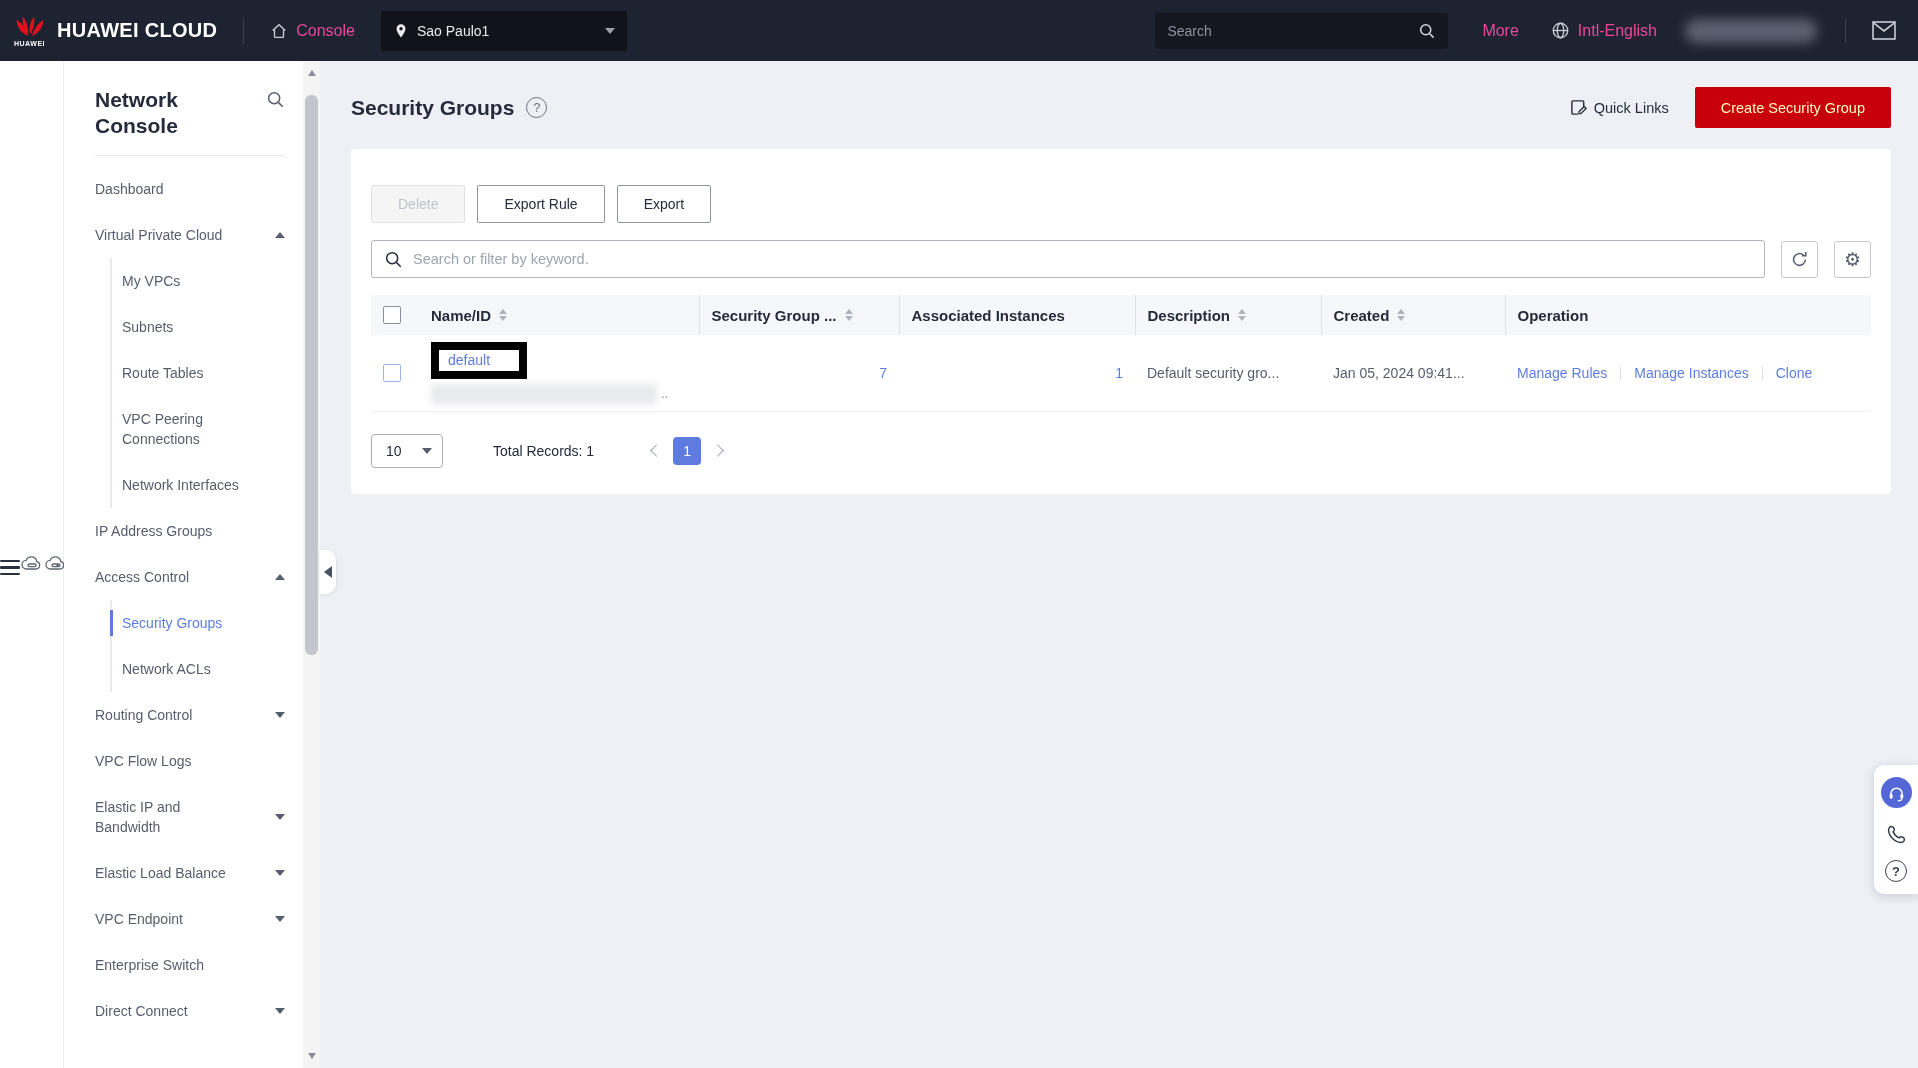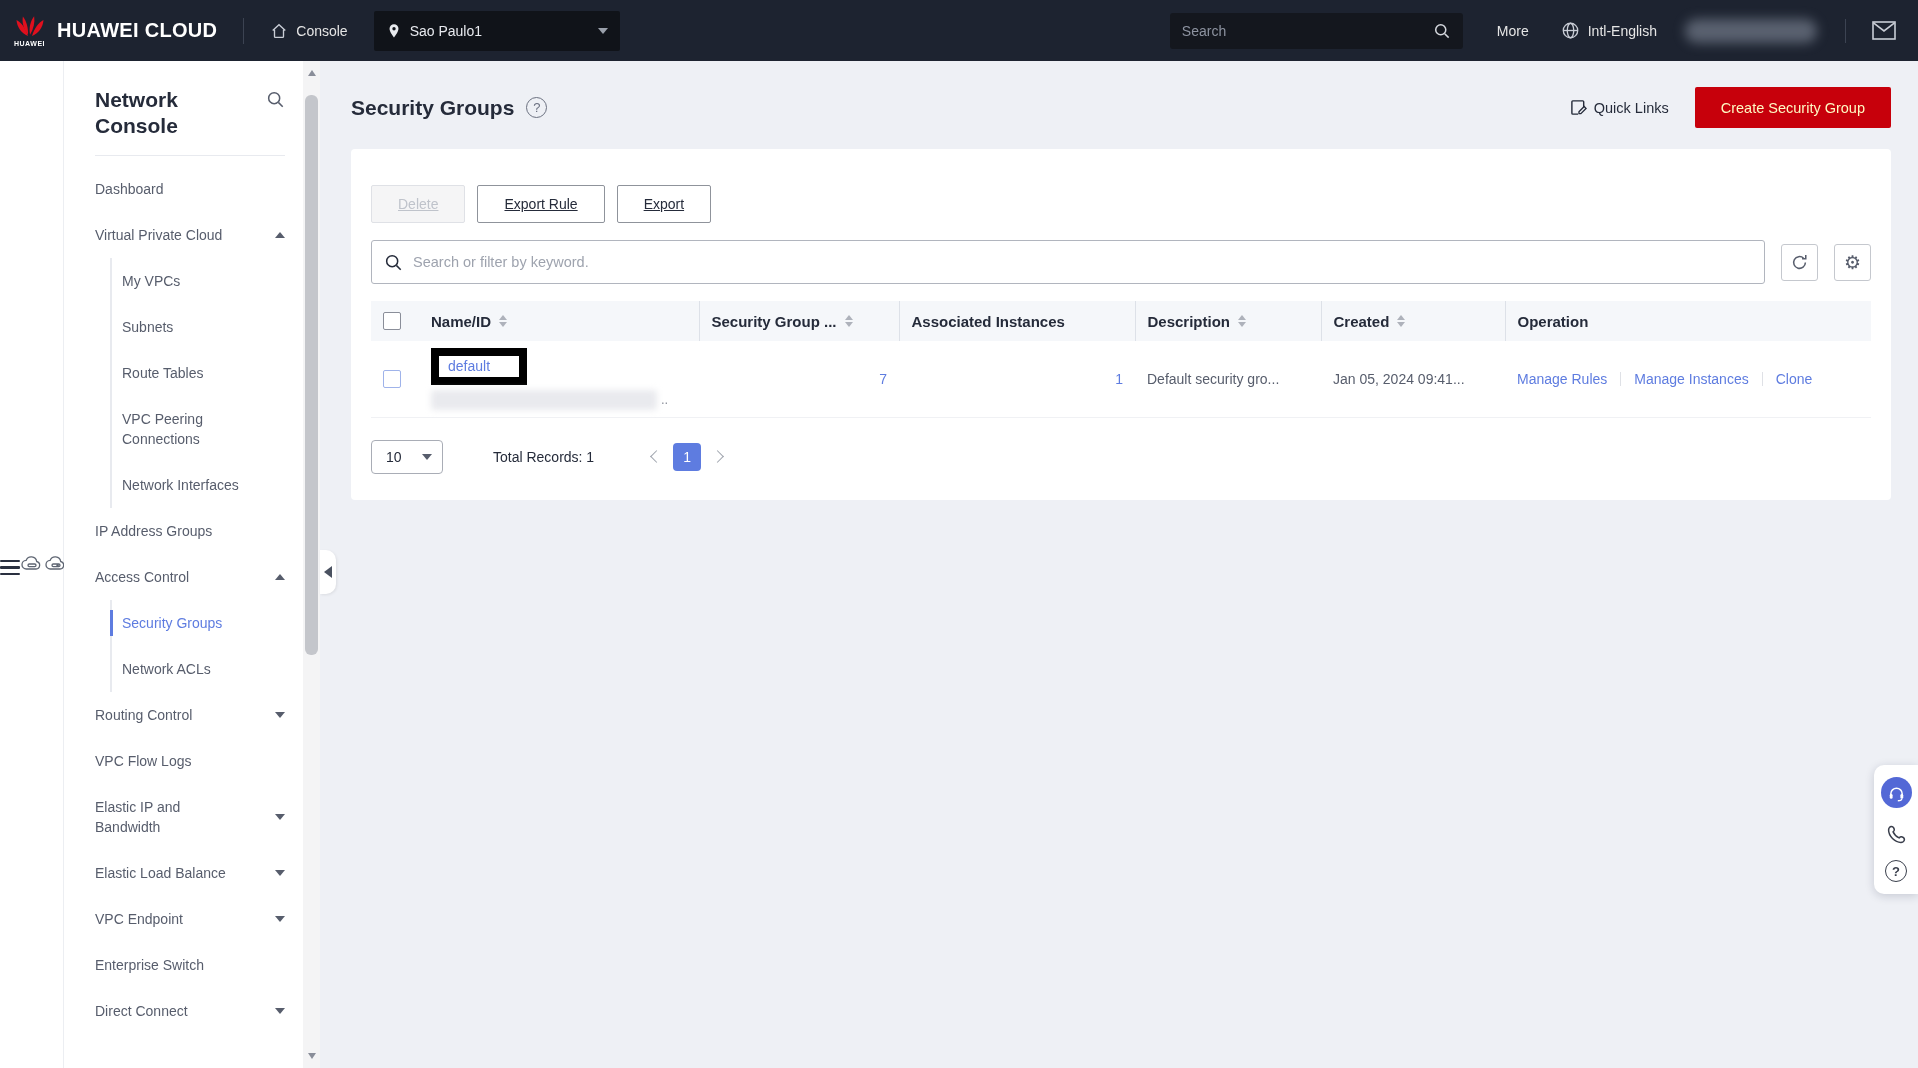--- a/index.html
+++ b/index.html
@@ -11,21 +11,21 @@
   }
   
   .topbar {
     position:absolute; top:0; left:0; right:0; height:61px;
     background:#1d2330; display:flex; align-items:center; padding:0 22px 0 14px;
   }
   .logo { display:flex; flex-direction:column; align-items:center; margin-right:12px; }
   .logo-caption { color:#fff; font-size:7px; letter-spacing:.5px; margin-top:1px; font-weight:bold; }
   .brand { color:#fff; font-size:20px; font-weight:bold; letter-spacing:.3px; margin-right:26px; }
   .tb-divider { width:1px; height:26px; background:#3c4352; margin-right:26px; }
-  .tb-item { display:flex; align-items:center; gap:8px; color:#e5e5e5; font-size:14px; cursor:pointer; }
+  .tb-item { display:flex; align-items:center; gap:8px; color:#ec4899; font-size:16px; cursor:pointer; }
   .console { margin-right:26px; }
   .region {
     background:#101319; border-radius:2px; height:40px; width:246px;
     display:flex; align-items:center; gap:8px; padding:0 12px; color:#e8eaef; font-size:14px;
   }
   .caret-dn { width:0; height:0; border-left:5px solid transparent; border-right:5px solid transparent; border-top:6px solid #9aa0ab; }
   .region .caret-dn { margin-left:auto; }
   .tb-search {
     margin-left:auto; width:293px; height:36px; background:#14171e; border-radius:3px;
     display:flex; align-items:center; padding:0 12px;
@@ -99,26 +99,26 @@
   .quick-links { display:flex; align-items:center; gap:7px; font-size:14.5px; color:#252b3a; margin-right:26px; cursor:pointer; }
   .btn-primary {
     background:#c7000b; color:#fef9c3; font-size:14.5px; border:0; border-radius:2px;
     height:41px; padding:0 26px; cursor:pointer; font-family:"Liberation Sans", sans-serif;
   }
   
   .card { margin-top:21px; background:#fff; border-radius:4px; padding:36px 20px 26px; min-height:338px; }
   .btn-row { display:flex; gap:12px; }
   .btn {
     height:38px; padding:0 26px; background:#fff; border:1px solid #8f939b; border-radius:2px;
-    font-size:14px; color:#252b3a; cursor:pointer; font-family:"Liberation Sans", sans-serif;text-decoration:underline;
+    font-size:14px; color:#252b3a; cursor:pointer; font-family:"Liberation Sans", sans-serif;
   }
   .btn.disabled { background:#f5f5f6; border-color:#dfe1e6; color:#bfc3cb; cursor:default; }
   .search-row { display:flex; align-items:center; margin-top:17px; gap:16px; }
   .kw-search {
-    flex:1; height:44px; border:1px solid #b1b5be; border-radius:3px; display:flex; align-items:center; padding:16px 12px; background:#fff;
+    flex:1; height:38px; border:1px solid #b1b5be; border-radius:3px; display:flex; align-items:center; padding:16px 12px; background:#fff;
   }
   .kw-search input { flex:1; border:0; outline:none; font-size:14.5px; color:#252b3a; margin-left:10px; font-family:"Liberation Sans", sans-serif; }
   .kw-search input::placeholder { color:#9ea3ae; }
   .icon-btn {
     width:37px; height:37px; border:1px solid #c5c8ce; border-radius:3px; background:#fff;
     display:flex; align-items:center; justify-content:center; cursor:pointer;
   }
   .gear-glyph { font-size:19px; color:#575d6c; line-height:1; }
   
   table { width:100%; border-collapse:collapse; margin-top:17px; table-layout:fixed; }

